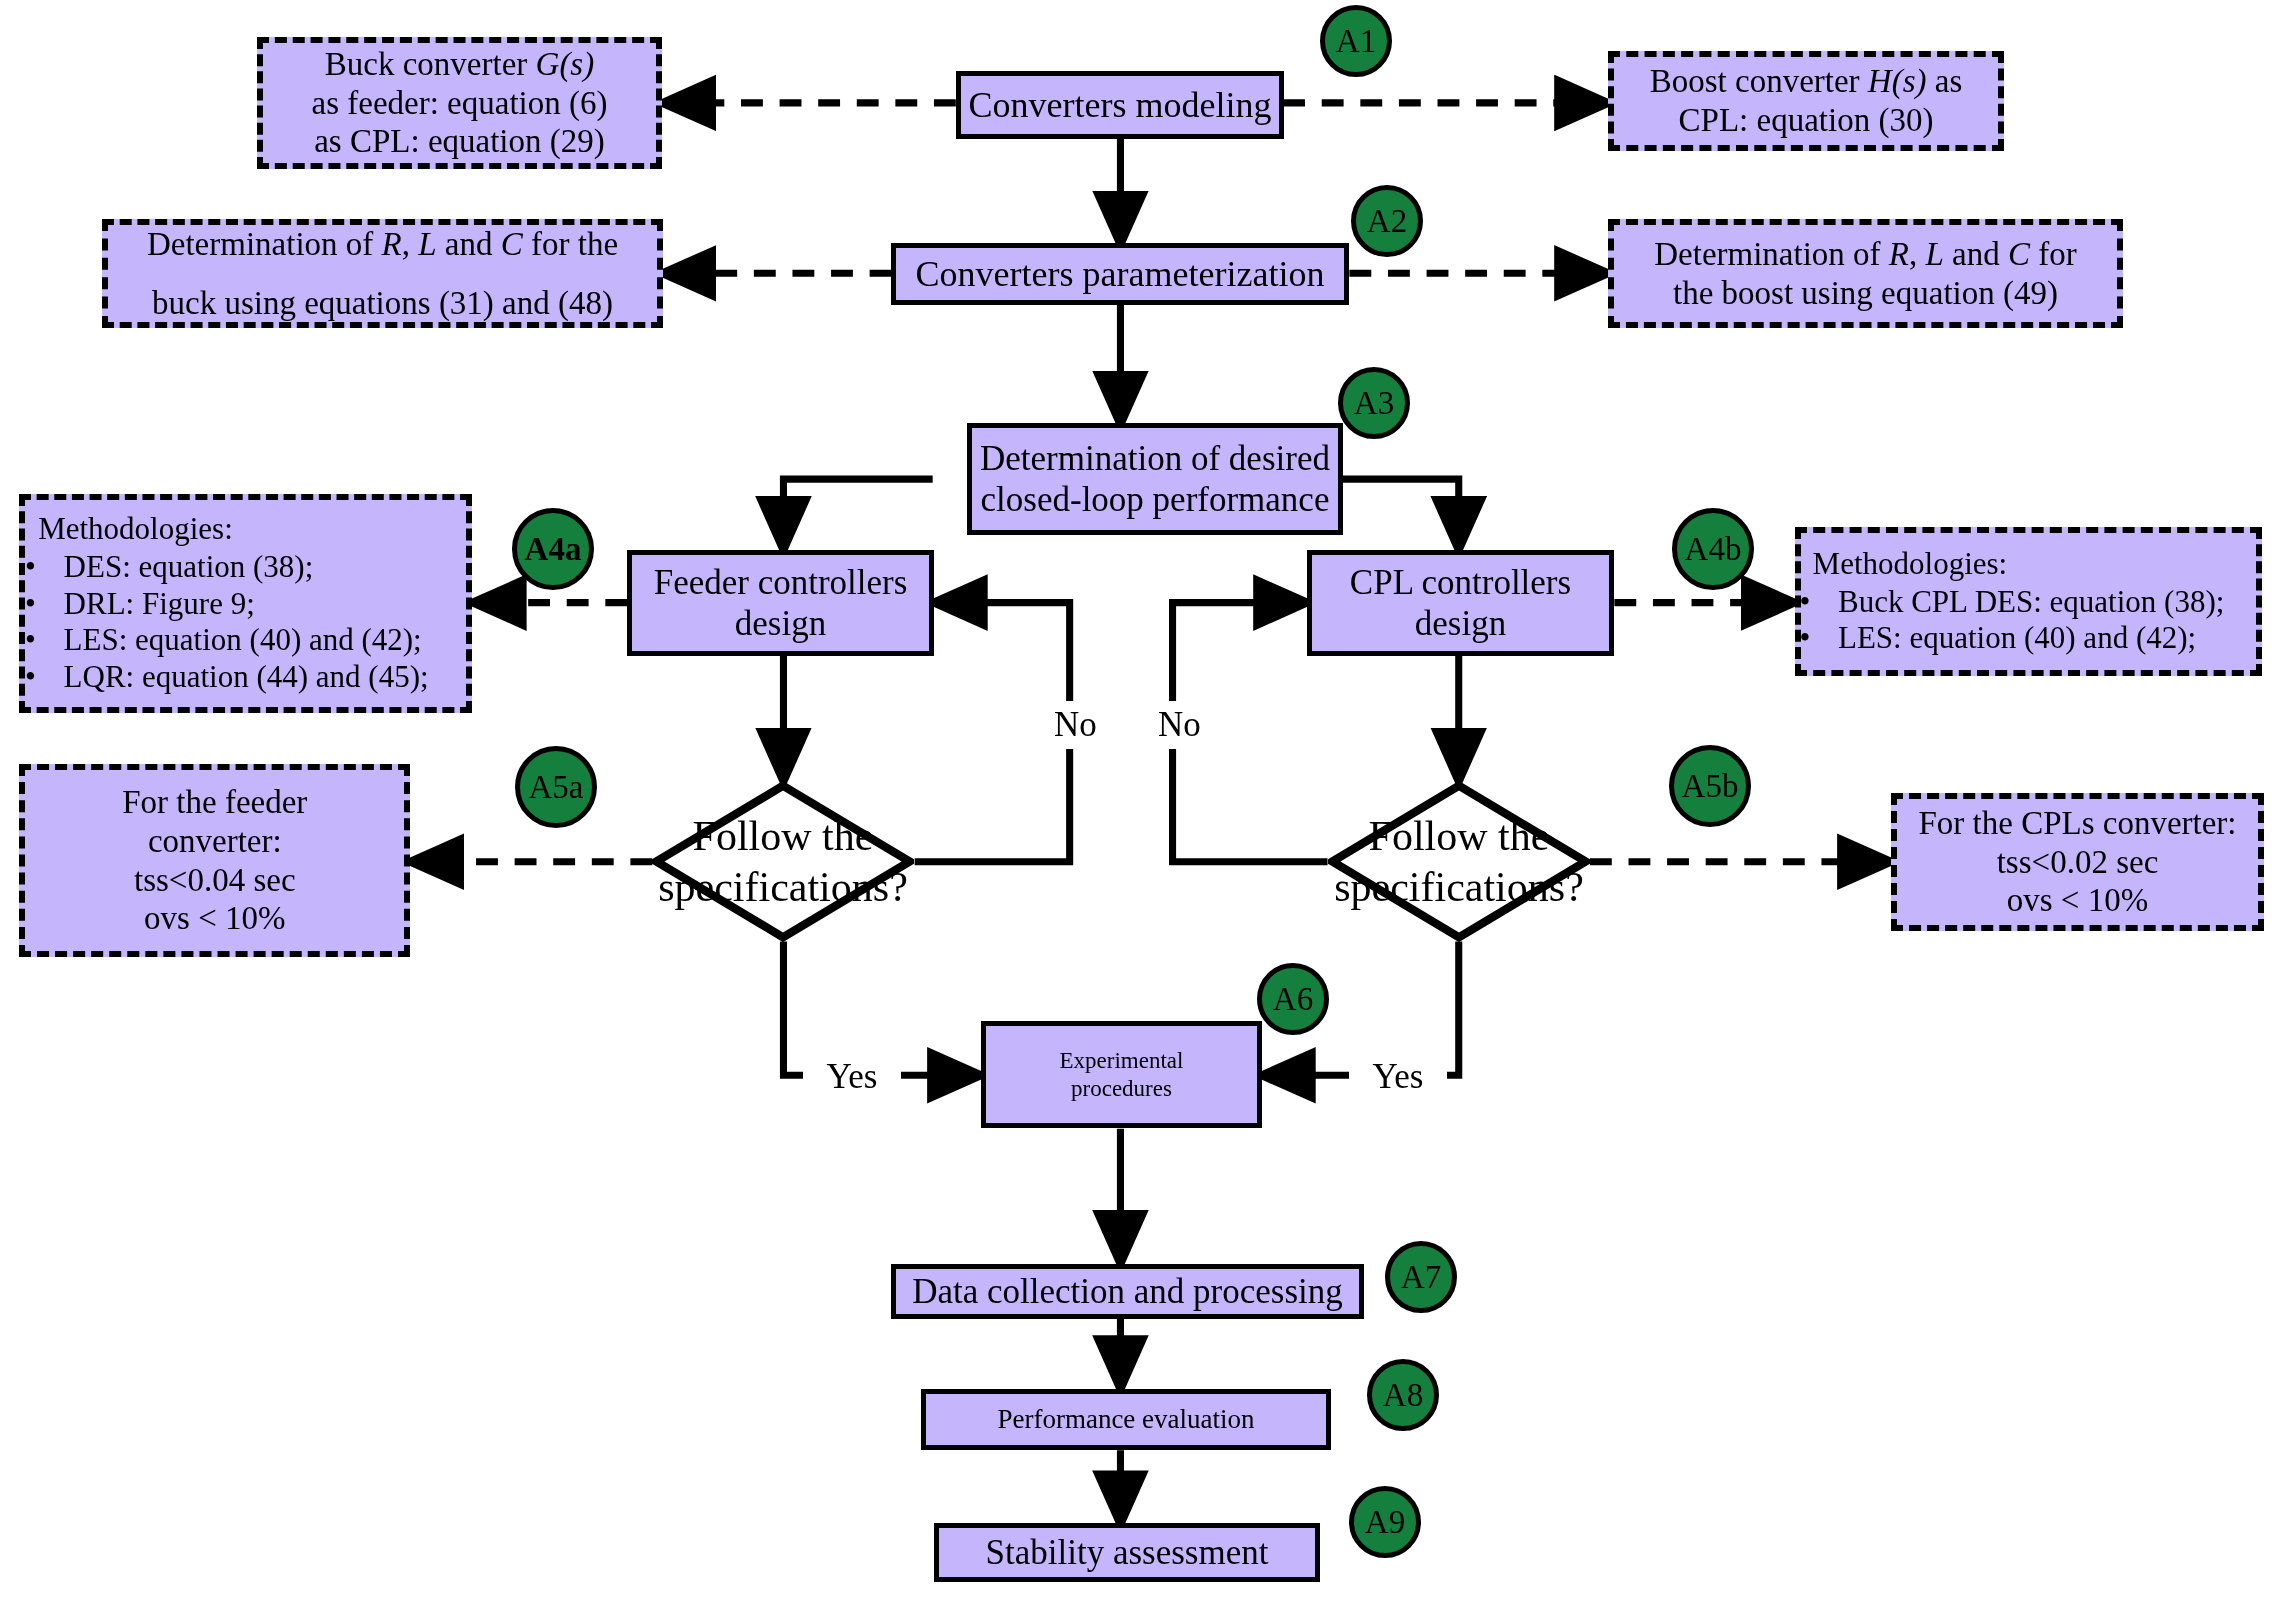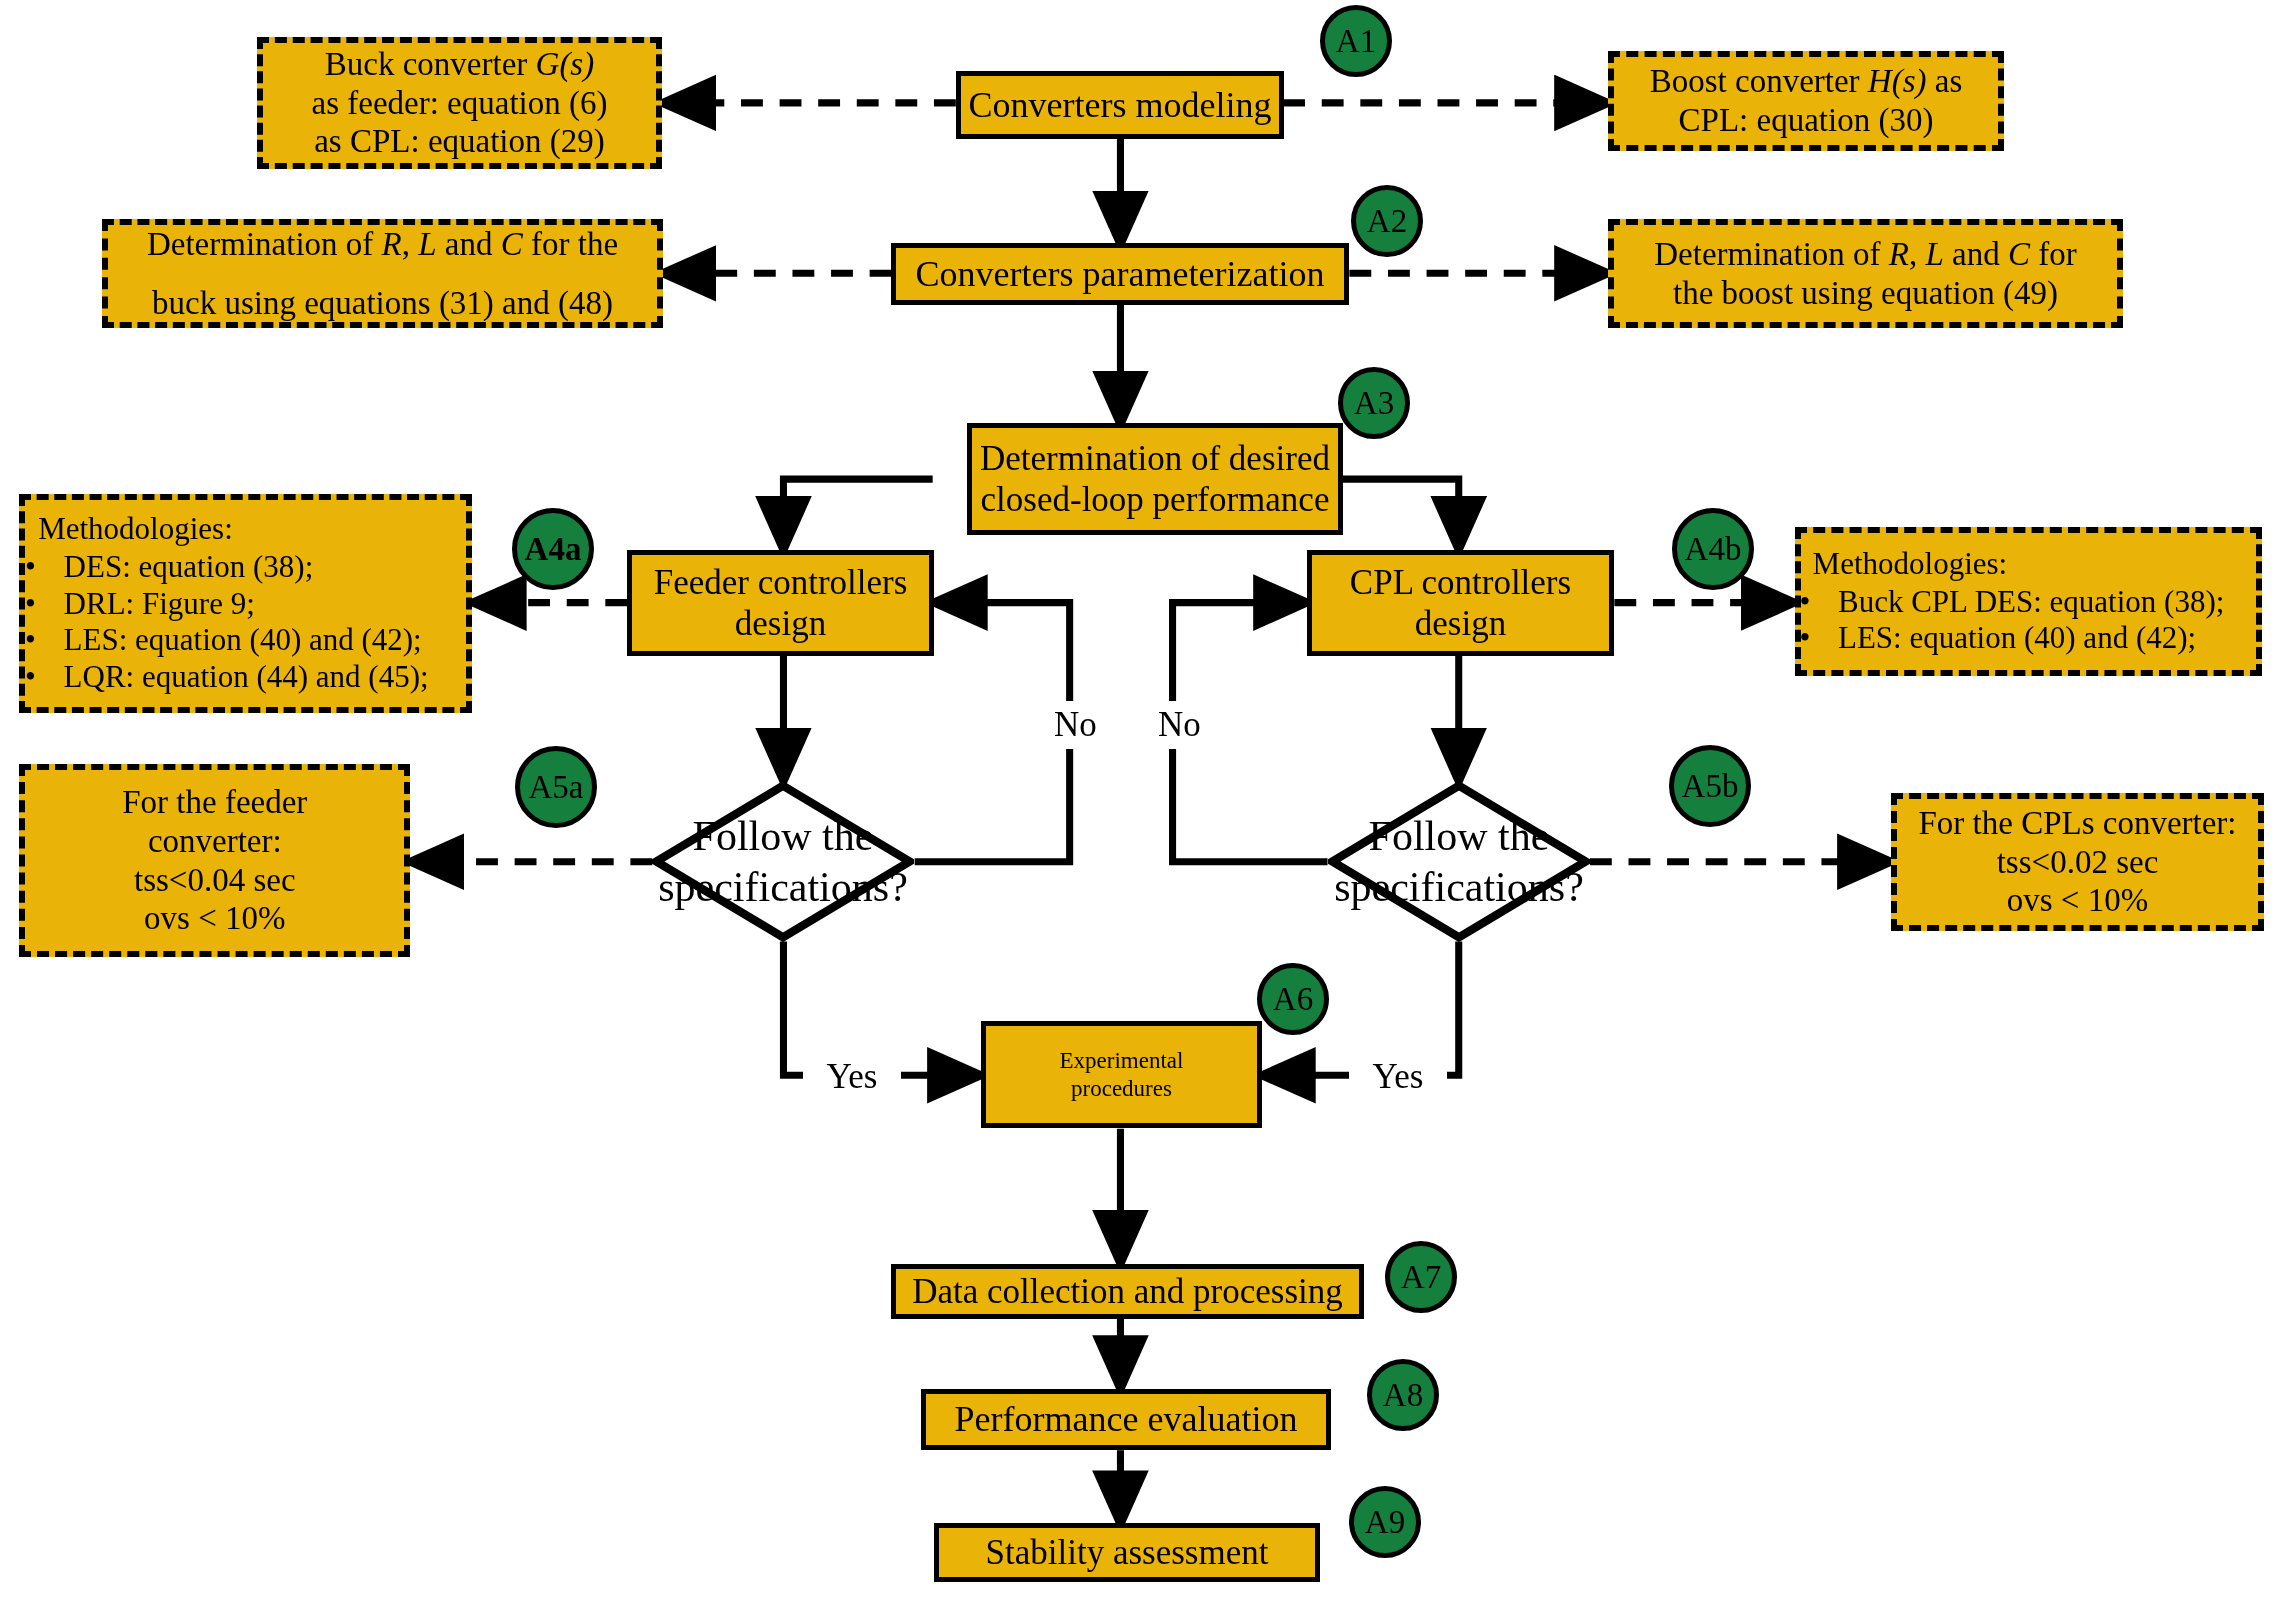--- a/index.html
+++ b/index.html
@@ -1,21 +1,21 @@
 <!DOCTYPE html>
 <html style="font-size:10.3px"><head>
 <meta charset="utf-8">
 <style>
   html,body{margin:0;padding:0;background:#ffffff;}
   body{font-family:"Liberation Serif", serif;}
   #stage{position:relative;width:2284px;height:1620px;background:#fff;overflow:hidden;}
   #wires{position:absolute;left:0;top:0;width:2284px;height:1620px;}
 
   .node{position:absolute;box-sizing:border-box;display:flex;align-items:center;
-        justify-content:center;text-align:center;background:#eab308;color:#000;
+        justify-content:center;text-align:center;background:#c4b5fd;color:#000;
         line-height:1.18;}
   .solid{border:5.8px solid #000;}
   .dashed-sq{border:6.4px dashed #000;}
 
   .tag{position:absolute;box-sizing:border-box;border:5.8px solid #000;border-radius:50%;
        display:flex;align-items:center;justify-content:center;background:#15803d;
        font-size:33px;line-height:1;}
 
   .edge-label{position:absolute;background:#fff;font-size:35px;line-height:1;padding:1.3px 3.9px;
               display:flex;align-items:center;justify-content:center;}
@@ -227,21 +227,21 @@
     <span>A6</span>
   </div>
 
   <div class="node solid" style="left:891px;top:1264px;width:473px;height:55px;font-size:35px;">
     <span>Data collection and processing</span>
   </div>
   <div class="tag" style="left:1385px;top:1241px;width:72px;height:72px;">
     <span>A7</span>
   </div>
 
-  <div class="node solid" style="left:921px;top:1389px;width:410px;height:61px;font-size:36px;">
+  <div class="node solid" style="left:921px;top:1389px;width:410px;height:61px;font-size:27px;">
     <span>Performance evaluation</span>
   </div>
   <div class="tag" style="left:1367px;top:1359px;width:72px;height:72px;">
     <span>A8</span>
   </div>
 
   <div class="node solid" style="left:934px;top:1523px;width:386px;height:59px;font-size:35px;">
     <span>Stability assessment</span>
   </div>
   <div class="tag" style="left:1349px;top:1486px;width:72px;height:72px;">

